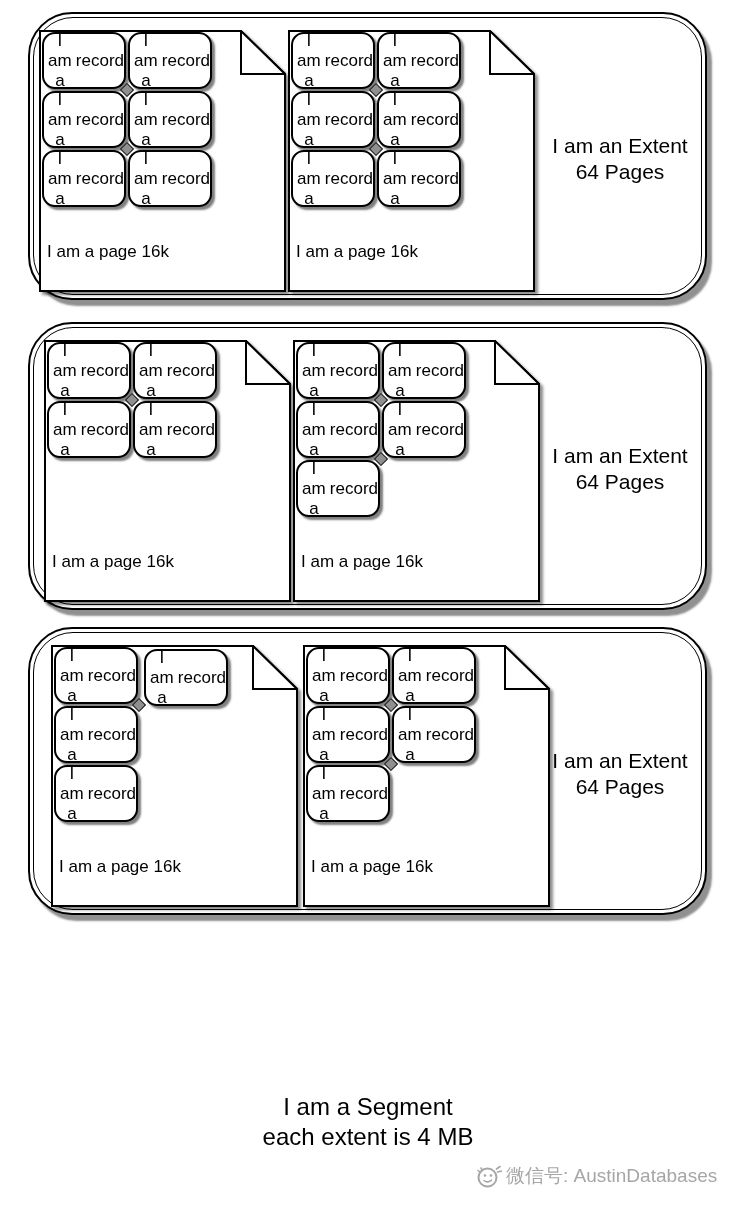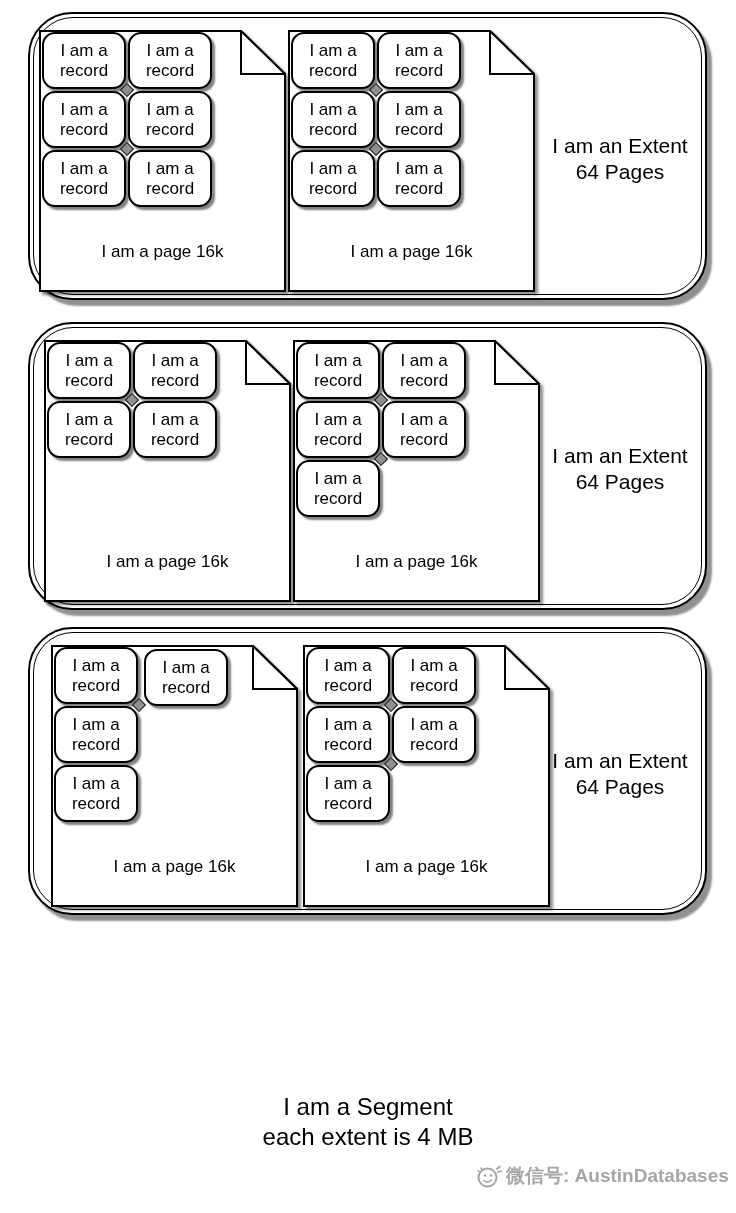--- a/index.html
+++ b/index.html
@@ -11,38 +11,38 @@
           background:#fff;border:2.5px solid #000;border-radius:44px;
           box-shadow:5px 6px 2px rgba(70,70,70,.6);}
   .extent-inner{position:absolute;inset:3px;border:1.6px solid #000;border-radius:40px;pointer-events:none;}
 
   .extent-label{position:absolute;left:500px;width:180px;top:119px;text-align:center;
                 font-size:21px;line-height:26px;}
 
   
   .page{position:absolute;width:247px;height:262px;}
   .page-svg{position:absolute;left:0;top:0;filter:drop-shadow(3.5px 3.5px 1.5px rgba(0,0,0,.45));}
-  .page-label{position:absolute;left:0;right:0;top:212px;text-align:center;font-size:17px;}
+  .page-label{position:absolute;left:8px;right:0;top:212px;text-align:left;font-size:17px;}
 
   
   .record{position:absolute;width:84px;height:57px;box-sizing:border-box;background:#fff;
           border:2px solid #000;border-radius:13px;box-shadow:3px 3px 2px rgba(0,0,0,.5);
-          display:flex;flex-direction:column;align-items:center;justify-content:center;
+          display:flex;align-items:center;justify-content:center;
           font-size:17px;line-height:20px;text-align:center;}
 
   
   .diamond{position:absolute;width:10px;height:10px;box-sizing:border-box;background:#8f8f8f;
            border:1.5px solid #1d1d1d;transform:rotate(45deg);}
 
   .segment-caption{position:absolute;left:0;top:1092px;width:736px;text-align:center;
                    font-size:24px;line-height:29.5px;}
 
   .watermark{position:absolute;left:476px;top:1162px;display:flex;align-items:center;gap:4px;
              color:#a6a6a6;font-size:19px;white-space:nowrap;
-             text-shadow:1px 1px 0 #fff,-1px -1px 0 #fff;font-weight:bold;}
+             text-shadow:1px 1px 0 #fff,-1px -1px 0 #fff;}
   .wm-icon{flex:0 0 auto;}
 </style>
 </head>
 <body>
 
 <div class="canvas">
 
   <div id="extents-root">
       <div class="extent" style="top: 12px;">
         <div class="extent-inner"></div>

